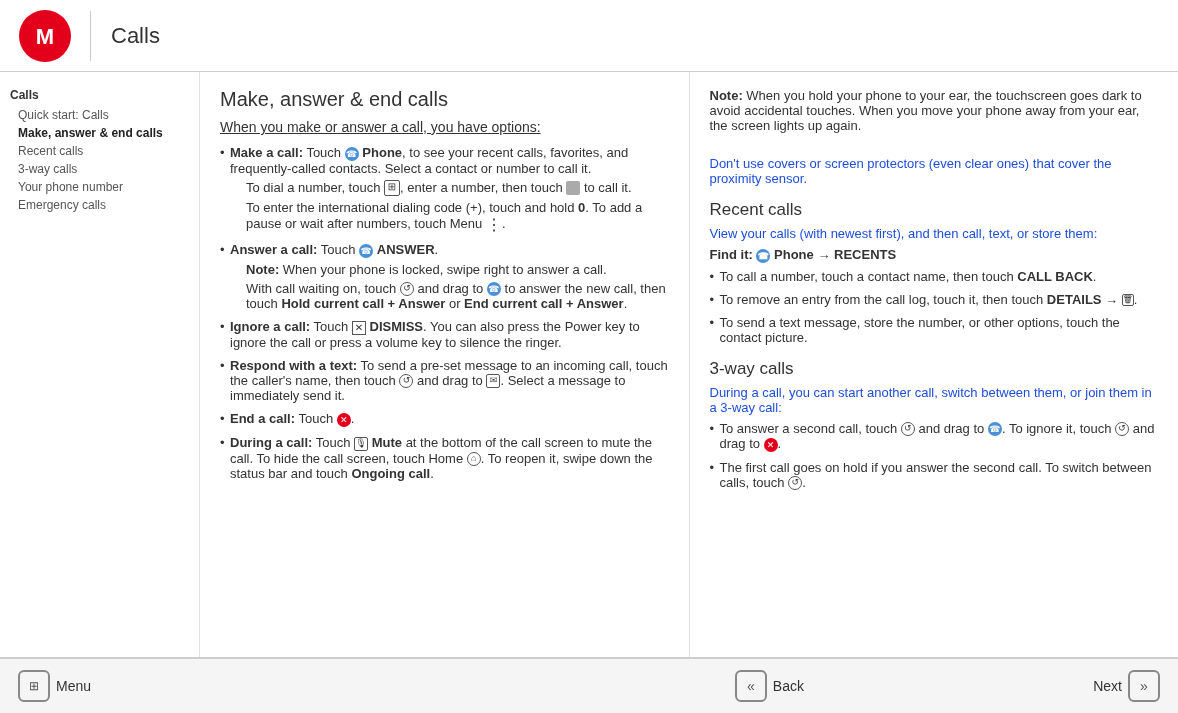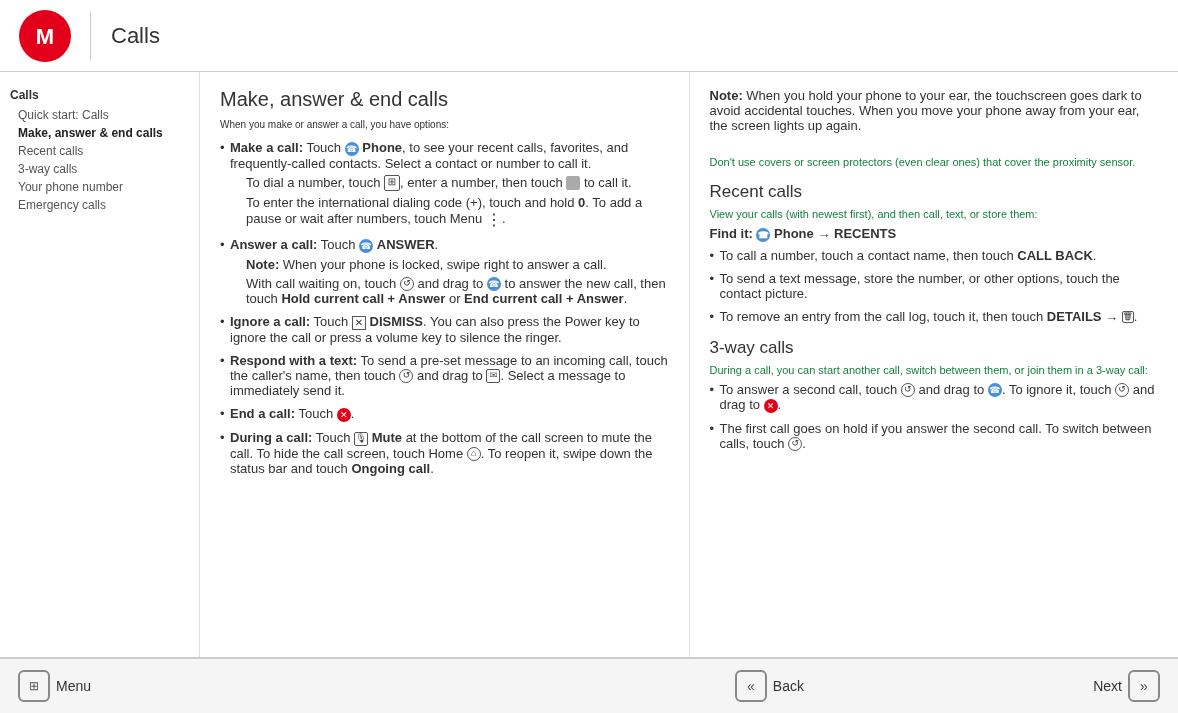--- a/index.html
+++ b/index.html
@@ -25,32 +25,32 @@
     .content-area { display: flex; flex: 1; overflow: hidden; }
 
     
     .left-content { flex: 1; padding: 16px 20px; overflow-y: auto; border-right: 1px solid #e0e0e0; }
     
     .right-content { flex: 1; padding: 16px 20px; overflow-y: auto; }
 
     h2 { font-size: 20px; font-weight: 400; color: #333; margin-bottom: 8px; }
     h3 { font-size: 17px; font-weight: 400; color: #333; margin-bottom: 6px; margin-top: 14px; }
 
-    .intro-text { font-size: 10px; color: #333; margin-bottom: 10px; }
+    .intro-text { font-size: 14px; color: #333; margin-bottom: 10px; text-decoration: underline; }
 
     ul.content-list { list-style: none; padding: 0; }
     ul.content-list li { font-size: 13px; color: #333; margin-bottom: 8px; padding-left: 10px; position: relative; }
     ul.content-list li::before { content: "•"; position: absolute; left: 0; }
 
     .bullet-label { font-weight: bold; text-align: center; }
 
     .note-text { font-size: 13px; color: #333; margin-bottom: 23px; }
     .note-label { font-weight: bold; }
 
-    p { font-size: 11px; color: #15803d; margin-bottom: 6px; }
+    p { font-size: 13px; color: #1d4ed8; margin-bottom: 6px; }
 
     .bold { font-weight: bold; }
 
     
     .footer { display: flex; align-items: center; height: 56px; border-top: 2px solid #ccc; background: #f5f5f5; flex-shrink: 0; padding: 0 10px; }
     .footer-left { display: flex; align-items: center; gap: 10px; flex: 1; }
     .footer-right { display: flex; align-items: center; gap: 10px; }
 
     .footer-btn { display: flex; align-items: center; gap: 6px; font-size: 14px; color: #333; cursor: pointer; padding: 4px 8px; border: none; background: transparent; }
     .footer-icon { width: 32px; height: 32px; border: 2px solid #888; border-radius: 6px; display: flex; align-items: center; justify-content: center; font-size: 16px; color: #555; }
@@ -140,22 +140,22 @@
 
       <h3>Recent calls</h3>
       <p>View your calls (with newest first), and then call, text, or store them:</p>
 
       <div class="find-it">
         Find it: <span style="display:inline-block;width:14px;height:14px;background:#4a90d9;border-radius:50%;vertical-align:middle;text-align:center;line-height:14px;font-size:9px;color:white;">☎</span> <span> Phone → RECENTS</span>
       </div>
 
       <ul class="content-list">
         <li>To call a number, touch a contact name, then touch <span class="bold">CALL BACK</span>.</li>
+        <li>To remove an entry from the call log, touch it, then touch <span class="bold">DETAILS</span> → <span style="display:inline-block;width:12px;height:12px;border:1px solid #555;border-radius:2px;vertical-align:middle;text-align:center;font-size:8px;">🗑</span>.</li>
         <li>To send a text message, store the number, or other options, touch the contact picture.</li>
-        <li>To remove an entry from the call log, touch it, then touch <span class="bold">DETAILS</span> → <span style="display:inline-block;width:12px;height:12px;border:1px solid #555;border-radius:2px;vertical-align:middle;text-align:center;font-size:8px;">🗑</span>.</li>
       </ul>
 
       <h3>3-way calls</h3>
       <p>During a call, you can start another call, switch between them, or join them in a 3-way call:</p>
 
       <ul class="content-list">
         <li>To answer a second call, touch <span style="display:inline-block;width:14px;height:14px;border:1px solid #555;border-radius:50%;vertical-align:middle;text-align:center;font-size:9px;">↺</span> and drag to <span style="display:inline-block;width:14px;height:14px;background:#4a90d9;border-radius:50%;vertical-align:middle;text-align:center;line-height:14px;font-size:9px;color:white;">☎</span>. To ignore it, touch <span style="display:inline-block;width:14px;height:14px;border:1px solid #555;border-radius:50%;vertical-align:middle;text-align:center;font-size:9px;">↺</span> and drag to <span style="display:inline-block;width:14px;height:14px;background:#e2001a;border-radius:50%;vertical-align:middle;text-align:center;line-height:14px;font-size:9px;color:white;">✕</span>.</li>
         <li>The first call goes on hold if you answer the second call. To switch between calls, touch <span style="display:inline-block;width:14px;height:14px;border:1px solid #555;border-radius:50%;vertical-align:middle;text-align:center;font-size:9px;">↺</span>.</li>
       </ul>
 

